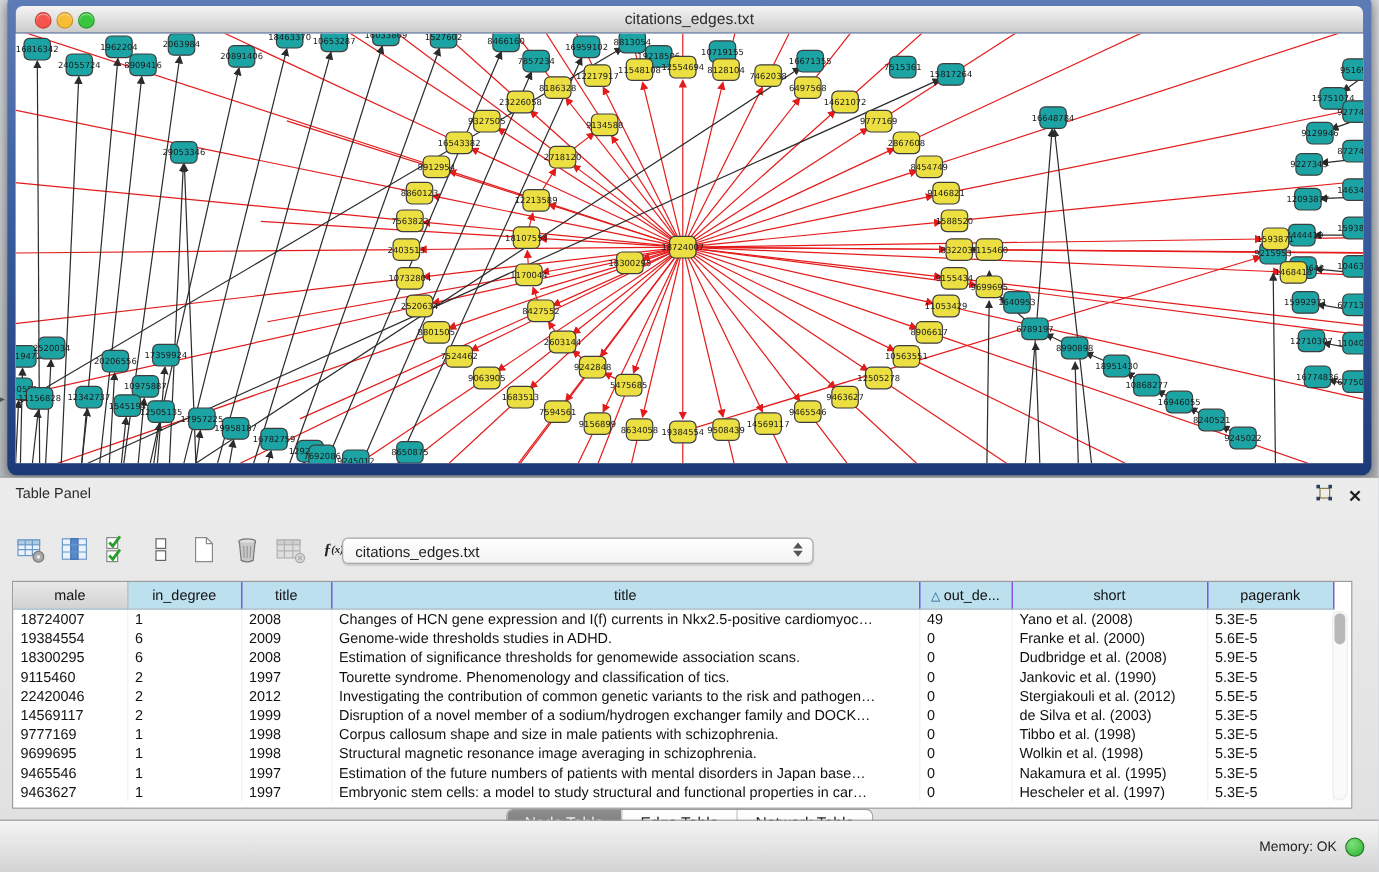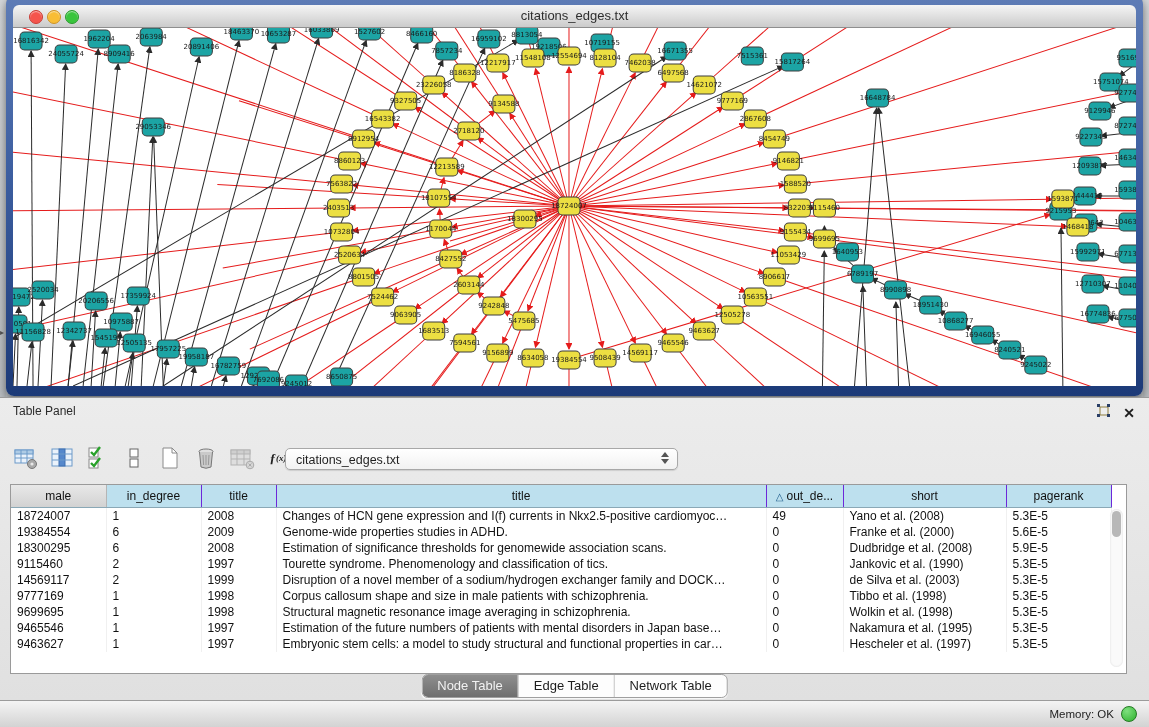--- a/index.html
+++ b/index.html
@@ -59,21 +59,21 @@
   .vscroll .thumb{position:absolute;left:2px;top:2px;width:9px;height:26px;background:#b8b8b8;border-radius:5px;}
 
   .tabs{position:absolute;left:50%;transform:translateX(-50%);top:276px;display:flex;
       border:1px solid #9f9f9f;border-radius:6px;overflow:hidden;background:#fdfdfd;
       box-shadow:0 1px 1px rgba(255,255,255,.8);font-size:13px;}
   .tabs .tab{padding:3px 15px 4px;color:#1d1d1d;border-left:1px solid #c4c4c4;cursor:default;}
   .tabs .tab:first-child{border-left:none;}
   .tabs .tab.sel{background:linear-gradient(#8e8e8e,#6f6f6f);color:#f2f2f2;border-left:none;}
 
   
-  .statusbar{position:absolute;left:0;bottom:0;width:1149px;height:27px;
+  .statusbar{position:absolute;left:0;bottom:0;width:1149px;height:44px;
       background:linear-gradient(#f4f4f4,#d3d3d3);border-top:1px solid #9b9b9b;box-sizing:border-box;}
   .statusbar .right{position:absolute;right:12px;top:0;height:100%;display:flex;align-items:center;gap:7px;
       font-size:11.5px;color:#222;}
   .mem-dot{width:14px;height:14px;border-radius:50%;background:radial-gradient(circle at 5px 4px,#7fe07f,#2eb22e);
       border:1px solid #237a23;}
 </style>
 </head>
 <body>
 
 <div class="app">
@@ -632,21 +632,21 @@
               <td>2008</td>
               <td>Changes of HCN gene expression and I(f) currents in Nkx2.5-positive cardiomyoc…</td>
               <td>49</td>
               <td>Yano et al. (2008)</td>
               <td>5.3E-5</td>
             </tr>
             <tr>
               <td>19384554</td>
               <td>6</td>
               <td>2009</td>
-              <td>Genome-wide properties studies in ADHD.</td>
+              <td>Genome-wide thresholds studies in ADHD.</td>
               <td>0</td>
               <td>Franke et al. (2000)</td>
               <td>5.6E-5</td>
             </tr>
             <tr>
               <td>18300295</td>
               <td>6</td>
               <td>2008</td>
               <td>Estimation of significance thresholds for genomewide association scans.</td>
               <td>0</td>
@@ -654,20 +654,29 @@
               <td>5.9E-5</td>
             </tr>
             <tr>
               <td>9115460</td>
               <td>2</td>
               <td>1997</td>
               <td>Tourette syndrome. Phenomenology and classification of tics.</td>
               <td>0</td>
               <td>Jankovic et al. (1990)</td>
               <td>5.3E-5</td>
+            </tr>
+            <tr>
+              <td>22420046</td>
+              <td>2</td>
+              <td>2012</td>
+              <td>Investigating the contribution of common genetic variants to the risk and pathogen…</td>
+              <td>0</td>
+              <td>Stergiakouli et al. (2012)</td>
+              <td>5.5E-5</td>
             </tr>
             <tr>
               <td>14569117</td>
               <td>2</td>
               <td>1999</td>
               <td>Disruption of a novel member of a sodium/hydrogen exchanger family and DOCK…</td>
               <td>0</td>
               <td>de Silva et al. (2003)</td>
               <td>5.3E-5</td>
             </tr>

